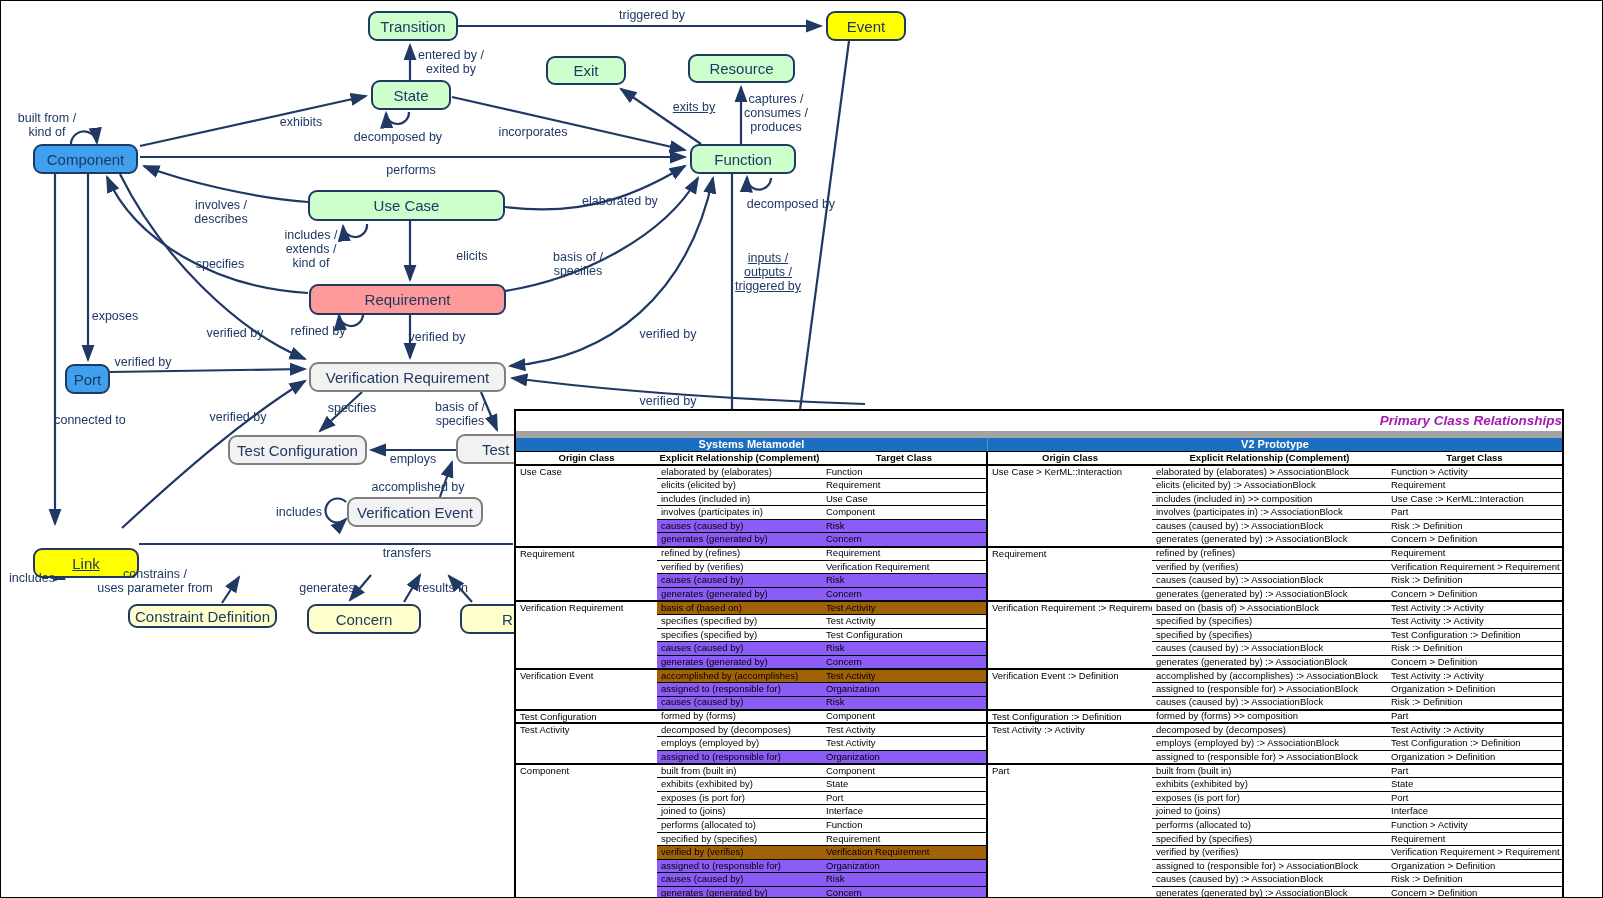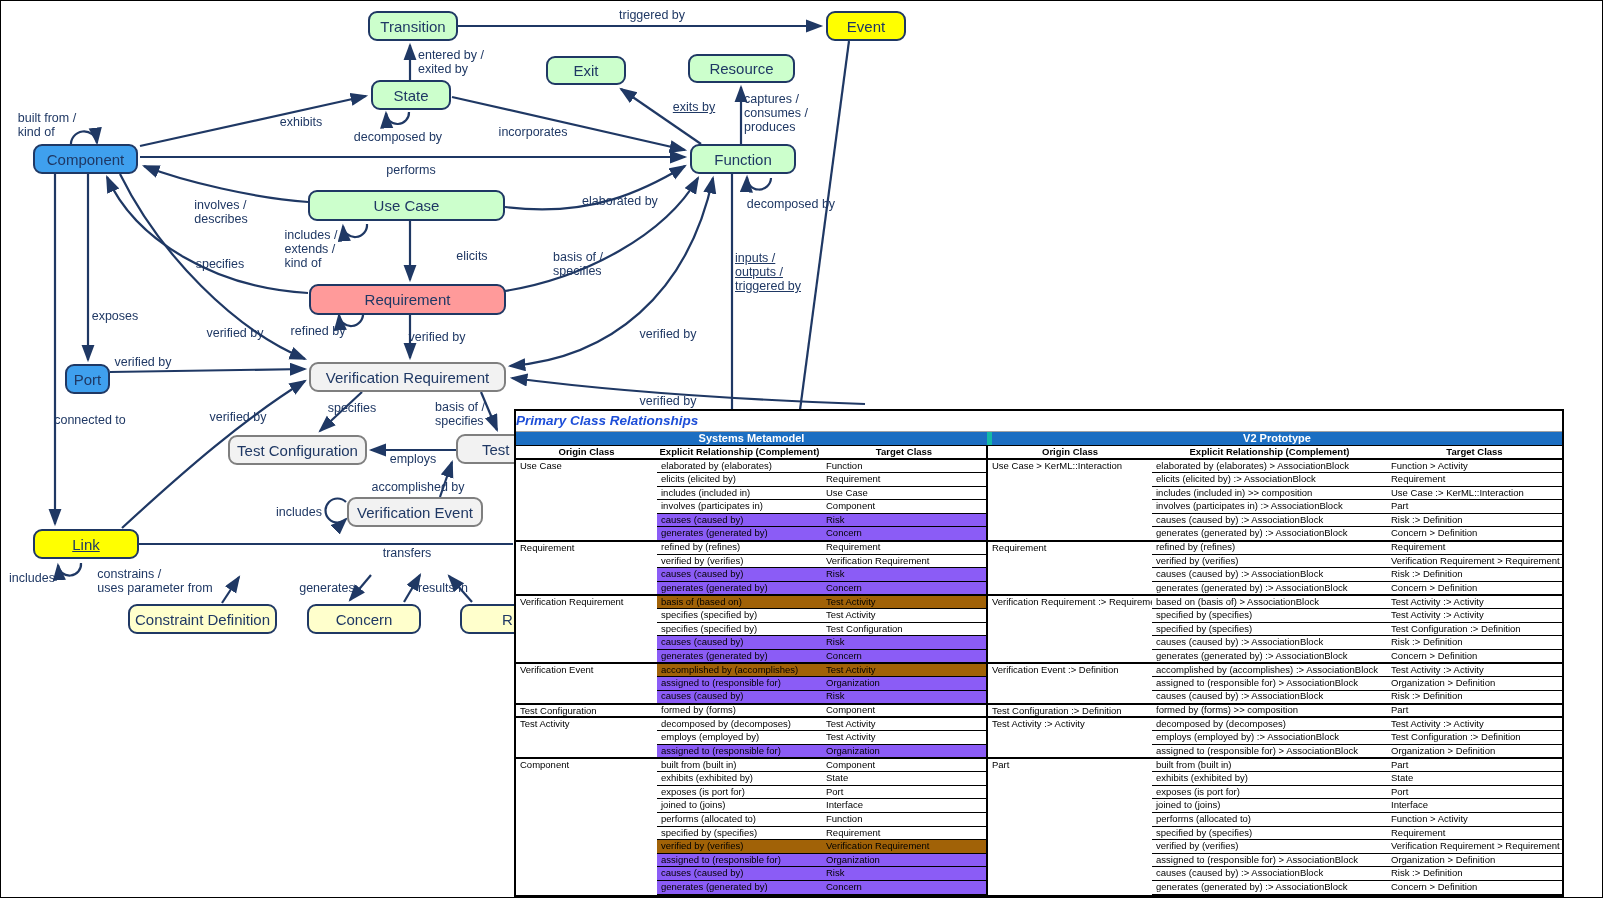--- a/index.html
+++ b/index.html
@@ -15,34 +15,34 @@
   .node.blue{background:#3fa0ee}
   .node.yellow{background:#ffff00}
   .node.pink{background:#ff9a9a}
   .node.grey{background:#f2f2f2;border-color:#7f7f7f}
   .node.paleyellow{background:#ffffcc}
   .node.clip-test{justify-content:flex-start;padding-left:24px}
   .node.clip-r{justify-content:flex-start;padding-left:40px}
 
   
   .elabel{position:absolute;transform:translate(-50%,-50%);color:#1f3864;font-size:12.5px;
-          line-height:14px;white-space:pre-line;z-index:3}
+          line-height:14px;text-align:center;white-space:pre-line;z-index:3}
 
   svg.edges{position:absolute;left:0;top:0;z-index:1}
 
   
   #tablewrap{position:absolute;left:514px;top:409px;width:1046px;border:2px solid #000;
              background:#fff;z-index:10;box-sizing:content-box}
-  .ttitle{height:20px;line-height:20px;text-align:left;font-weight:bold;font-style:italic;
-          font-size:13.5px;color:#1d4ed8;border-bottom:1px solid #a3a3a3}
+  .ttitle{height:20px;line-height:20px;text-align:right;font-weight:bold;font-style:italic;
+          font-size:13.5px;color:#a21caf;border-bottom:7px solid #a3a3a3}
   .band{display:flex;border-bottom:1px solid #000}
   .band>div{background:#1b6ec2;color:#fff;font-weight:bold;font-size:11px;height:13px;
             line-height:13px;text-align:center;box-sizing:border-box}
   .band .bl{width:471px}
-  .band .br{width:575px;border-left:5px solid #14b8a6}
+  .band .br{width:575px;border-left:1px solid #14b8a6}
   #reltable{border-collapse:collapse;table-layout:fixed;width:1046px}
   #reltable td{font-size:9.5px;color:#000;height:13.6px;line-height:10.5px;padding:0 2px 0 4px;
                white-space:nowrap;overflow:hidden;box-sizing:border-box}
   #reltable tr.hdr td{font-weight:bold;text-align:center;height:13px;padding:0}
   #reltable td.rel,#reltable td.tgt{border-bottom:1px solid #000}
   #reltable tr.gs td{border-top:2px solid #000}
   #reltable td.v2o{border-left:2px solid #000}
   #reltable td.orig{vertical-align:top;padding-top:1px}
   #reltable td.hl-y{background:#8b5cf6}
   #reltable td.hl-o{background:#a16207}
@@ -107,22 +107,22 @@
     <div class="node green" style="left: 371px; top: 80px; width: 80px; height: 30px;">State</div>
     <div class="node blue" style="left: 33px; top: 144px; width: 105px; height: 30px;">Component</div>
     <div class="node green" style="left: 690px; top: 144px; width: 106px; height: 30px;">Function</div>
     <div class="node green" style="left: 308px; top: 190px; width: 197px; height: 31px;">Use Case</div>
     <div class="node pink" style="left: 309px; top: 284px; width: 197px; height: 31px;">Requirement</div>
     <div class="node blue" style="left: 65px; top: 364px; width: 45px; height: 30px;">Port</div>
     <div class="node grey" style="left: 309px; top: 362px; width: 197px; height: 30px;">Verification Requirement</div>
     <div class="node grey" style="left: 228px; top: 435px; width: 139px; height: 30px;">Test Configuration</div>
     <div class="node grey clip-test" style="left: 456px; top: 434px; width: 120px; height: 30px;">Test</div>
     <div class="node grey" style="left: 347px; top: 497px; width: 136px; height: 30px;">Verification Event</div>
-    <div class="node yellow" style="left: 33px; top: 529px; width: 106px; height: 30px; text-decoration: underline;">Link</div>
-    <div class="node paleyellow" style="left: 128px; top: 604px; width: 149px; height: 30px;">Constraint Definition</div>
+    <div class="node yellow" style="left: 33px; top: 548px; width: 106px; height: 30px; text-decoration: underline;">Link</div>
+    <div class="node paleyellow" style="left: 128px; top: 604px; width: 149px; height: 24px;">Constraint Definition</div>
     <div class="node paleyellow" style="left: 307px; top: 604px; width: 114px; height: 30px;">Concern</div>
     <div class="node paleyellow clip-r" style="left: 460px; top: 604px; width: 120px; height: 30px;">R</div>
     <div class="elabel" style="left: 652px; top: 15px;">triggered by</div>
     <div class="elabel" style="left: 451px; top: 62px;">entered by /
 exited by</div>
     <div class="elabel" style="left: 47px; top: 125px;">built from /
 kind of</div>
     <div class="elabel" style="left: 301px; top: 122px;">exhibits</div>
     <div class="elabel" style="left: 398px; top: 137px;">decomposed by</div>
     <div class="elabel" style="left: 533px; top: 132px;">incorporates</div>

